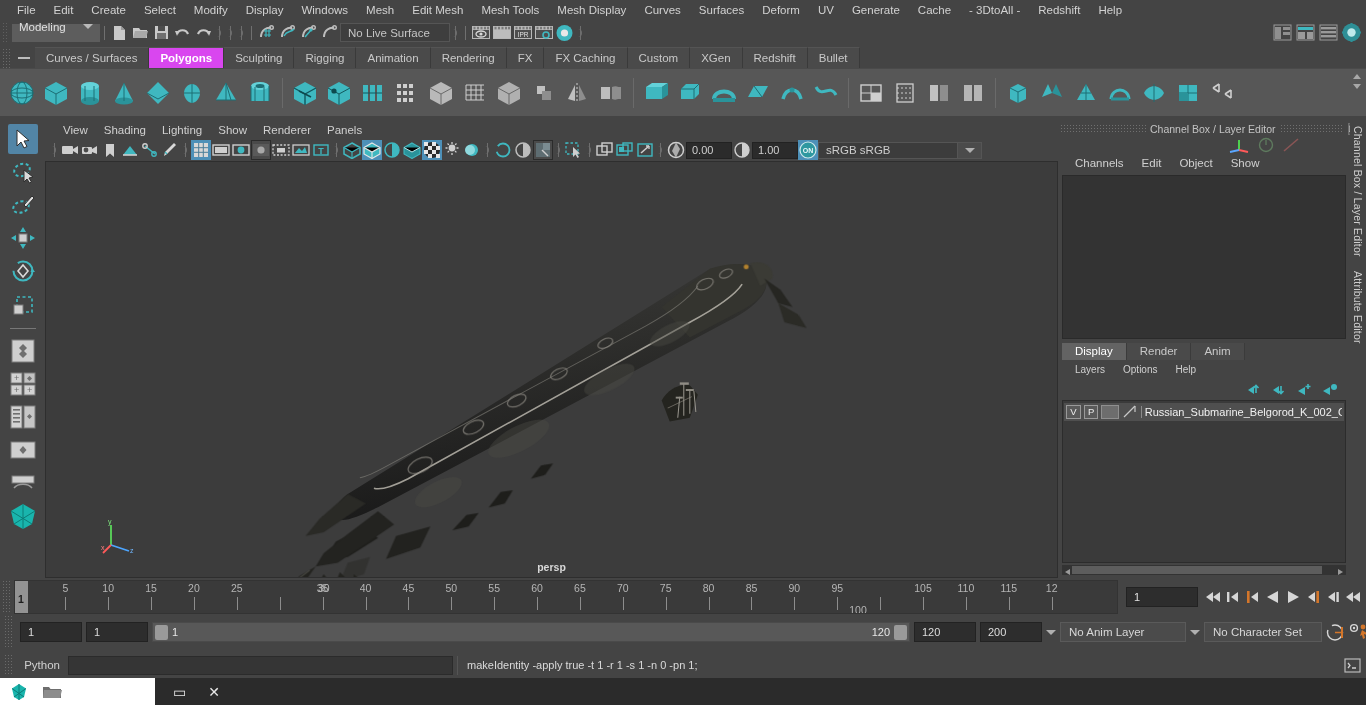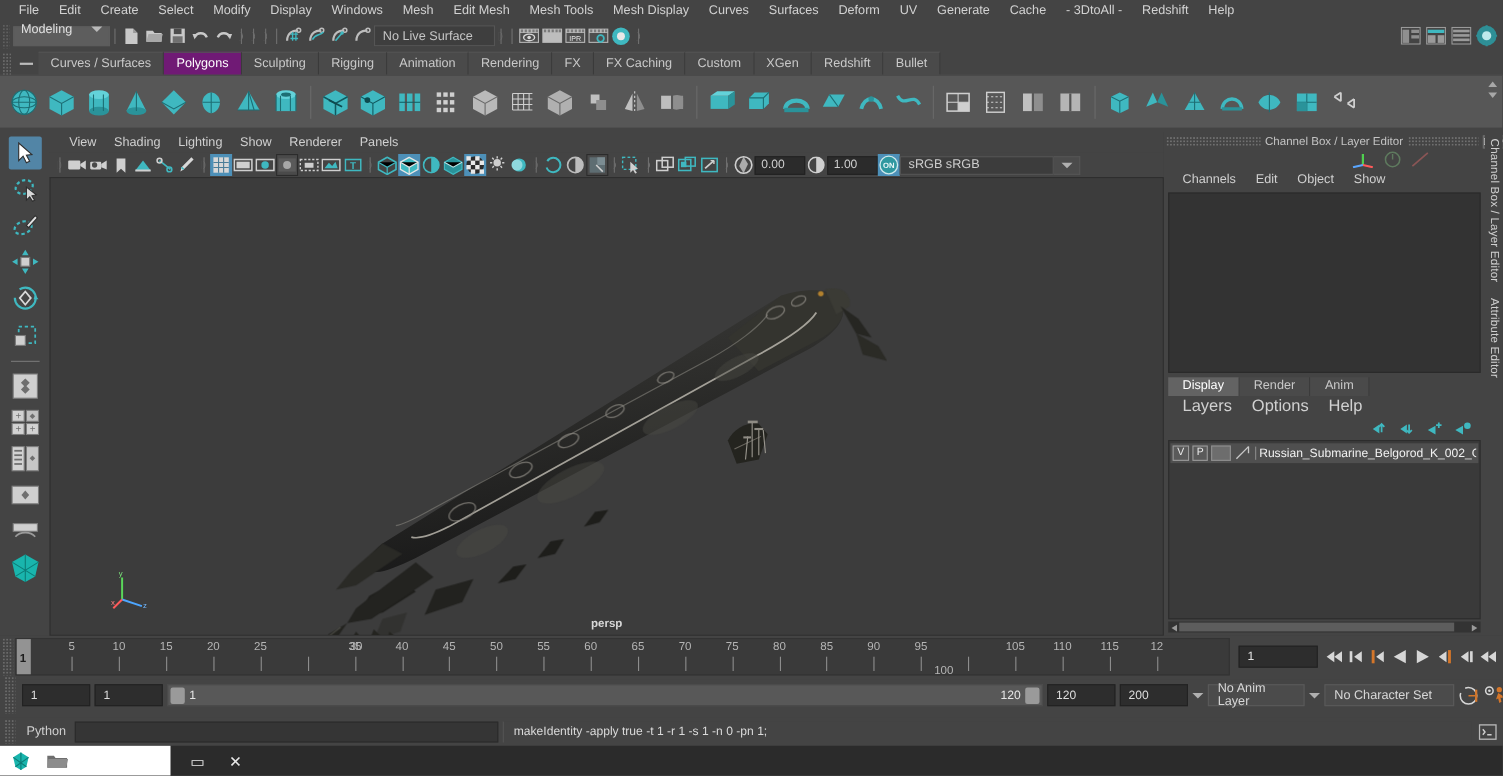--- a/index.html
+++ b/index.html
@@ -57,21 +57,21 @@
     background-image: radial-gradient(#6a6a6a 0.8px, transparent 0.9px);
     background-size:3px 3px;
   }
   .hamb{ width:22px;height:21px;display:flex;align-items:center;justify-content:center; }
   .hamb span{display:block;width:12px;height:2px;background:#bcbcbc;}
   .stab{
     height:21px; padding:0 11px; display:flex;align-items:center;
     font-size:11.5px; color:#c9c9c9; background:#4a4a4a;
     border-right:1px solid #3a3a3a; border-top:1px solid #545454;
   }
-  .stab.active{ background:#701a75; color:#fff; }
+  .stab.active{ background:#d946ef; color:#fff;font-weight:bold; }
 
   .shelfbar{
     height:48px; background:#575757; display:flex; align-items:center;
     padding-left:6px; gap:2px; border-top:1px solid #4a4a4a;
     position:relative;
   }
   .sicon{ width:32px;height:32px;display:flex;align-items:center;justify-content:center;}
   .shelfsep{ width:1px;height:30px;background:#6a6a6a;margin:0 4px;}
   .shelfArrows{ position:absolute; right:2px; top:3px; display:flex;flex-direction:column; gap:1px;}
   .shelfArrows div{ width:14px;height:9px;display:flex;align-items:center;justify-content:center;}
@@ -120,21 +120,21 @@
   .cbmenus{ height:20px; display:flex; align-items:center; padding-left:8px; gap:0;}
   .cbmenus .m{ font-size:11.5px;color:#d0d0d0;padding:1px 9px;}
   .cbbody{ flex:1; background:#333333; margin:2px 4px 3px 4px; border:1px solid #2a2a2a;}
   .gizrow{ height:16px; display:flex; align-items:center; justify-content:flex-end; gap:8px; padding-right:50px;}
 
   .letabs{ height:18px; display:flex; align-items:flex-end; padding-left:4px;}
   .letab{ height:17px;padding:0 13px;display:flex;align-items:center;font-size:11.5px;
           color:#c8c8c8;background:#4a4a4a;border-right:1px solid #3b3b3b;}
   .letab.active{background:#636363;color:#fff;}
   .lemenus{ height:20px;display:flex;align-items:center;padding-left:8px;}
-  .lemenus .m{ font-size:15px;color:#d0d0d0;padding:1px 9px;}
+  .lemenus .m{ font-size:10px;color:#d0d0d0;padding:1px 9px;}
   .lebtns{ height:20px;display:flex;align-items:center;justify-content:flex-end;gap:9px;padding-right:12px;}
   .lelist{ flex:1; background:#3a3a3a; margin:0 4px; border:1px solid #2c2c2c;
            display:flex;flex-direction:column;}
   .lerow{ height:18px; display:flex; align-items:center; gap:3px; padding:0 2px;
           background:#4f4f4f; margin:2px 1px 0 1px;}
   .lechk{ width:15px;height:14px;border:1px solid #9a9a9a;background:#5a5a5a;
           display:flex;align-items:center;justify-content:center;font-size:9.5px;color:#ececec;}
   .lecol{ width:18px;height:14px;border:1px solid #8f8f8f;background:#6d6d6d;}
   .lename{ font-size:11px;color:#f0f0f0;white-space:nowrap;overflow:hidden; border-left:1px solid #8a8a8a; padding-left:3px;}
   .hscroll{ height:10px; background:#333; margin:2px 4px 3px 4px; position:relative;}
@@ -1312,21 +1312,21 @@
         <span class="rnum">1</span>
       </div>
       <div class="rright">
         <span class="rnum">120</span>
         <span class="rgrab"></span>
       </div>
     </div>
     <div class="rfield" style="width:62px">120</div>
     <div class="rfield" style="width:62px">200</div>
     <span class="cvsm"></span>
-    <div class="combo" style="width:88px">No Anim Layer</div>
+    <div class="combo" style="width:126px">No Anim Layer</div>
     <span class="cvsm"></span>
     <div class="combo" style="width:118px">No Character Set</div>
     <div class="pb">
       <svg width="20" height="19">
           <circle cx="9" cy="9.5" r="7.5" fill="none" stroke="#d6d6d6" stroke-width="1.4" stroke-dasharray="26,6"></circle>
           <path d="M9,9.5 L15,9.5" stroke="#d4762a" stroke-width="1.5"></path>
           <rect x="15" y="4" width="2" height="11" fill="#d4762a"></rect>
         </svg>
     </div>
     <div class="pb">

